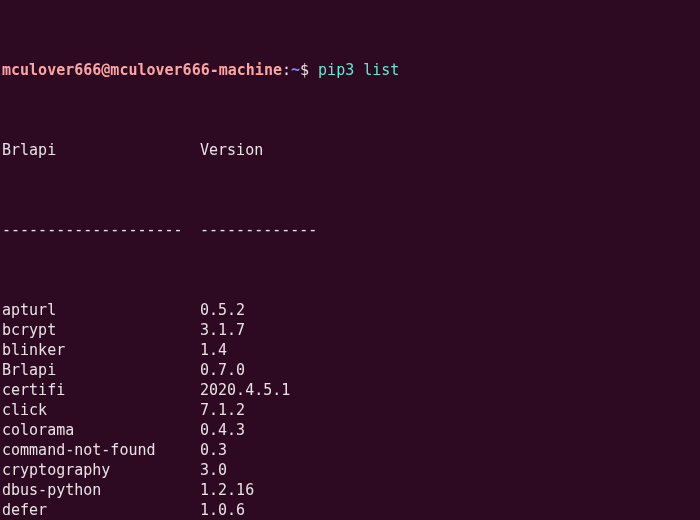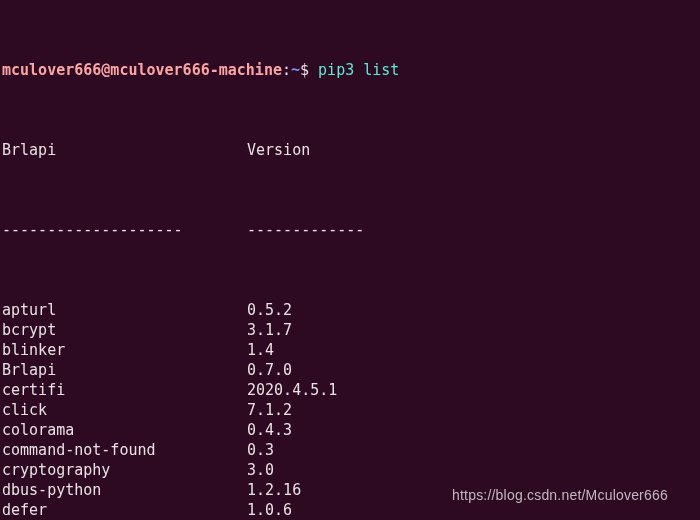--- a/index.html
+++ b/index.html
@@ -48,21 +48,20 @@
   .seg-cmd     { color: #5eead4; }
 
   .col-pkg {
     display: inline-block;
     width: 198px;
     white-space: pre;
   }
   .col-ver {
     display: inline-block;
     white-space: pre;
-    margin-left: 47px;
   }
 
   .header-line { color: #e8e2e4; }
   .rule-line   { color: #e8e2e4; }
 
   .watermark {
     position: absolute;
     left: 452px;
     top: 487px;
     font-family: "Liberation Sans", sans-serif;
@@ -83,15 +82,14 @@
     <div class="line"><span class="seg-user">mculover666@mculover666-machine</span><span class="seg-punct">:</span><span class="seg-path">~</span><span class="seg-punct">$</span><span class="seg-cmd"> pip3 list</span></div>
 
     <div class="line header-line"><span class="col-pkg">Brlapi</span><span class="col-ver">Version</span></div>
 
     <div class="line rule-line"><span class="col-pkg">--------------------</span><span class="col-ver">-------------</span></div>
 
     <div id="rows"><div class="line"><span class="col-pkg">apturl</span><span class="col-ver">0.5.2</span></div><div class="line"><span class="col-pkg">bcrypt</span><span class="col-ver">3.1.7</span></div><div class="line"><span class="col-pkg">blinker</span><span class="col-ver">1.4</span></div><div class="line"><span class="col-pkg">Brlapi</span><span class="col-ver">0.7.0</span></div><div class="line"><span class="col-pkg">certifi</span><span class="col-ver">2020.4.5.1</span></div><div class="line"><span class="col-pkg">click</span><span class="col-ver">7.1.2</span></div><div class="line"><span class="col-pkg">colorama</span><span class="col-ver">0.4.3</span></div><div class="line"><span class="col-pkg">command-not-found</span><span class="col-ver">0.3</span></div><div class="line"><span class="col-pkg">cryptography</span><span class="col-ver">3.0</span></div><div class="line"><span class="col-pkg">dbus-python</span><span class="col-ver">1.2.16</span></div><div class="line"><span class="col-pkg">defer</span><span class="col-ver">1.0.6</span></div></div>
 
   </div>
 
-  <div class="watermark">https://blog.csdn.net/Mculover666</div>
 
 </div>
 
 </body></html>

